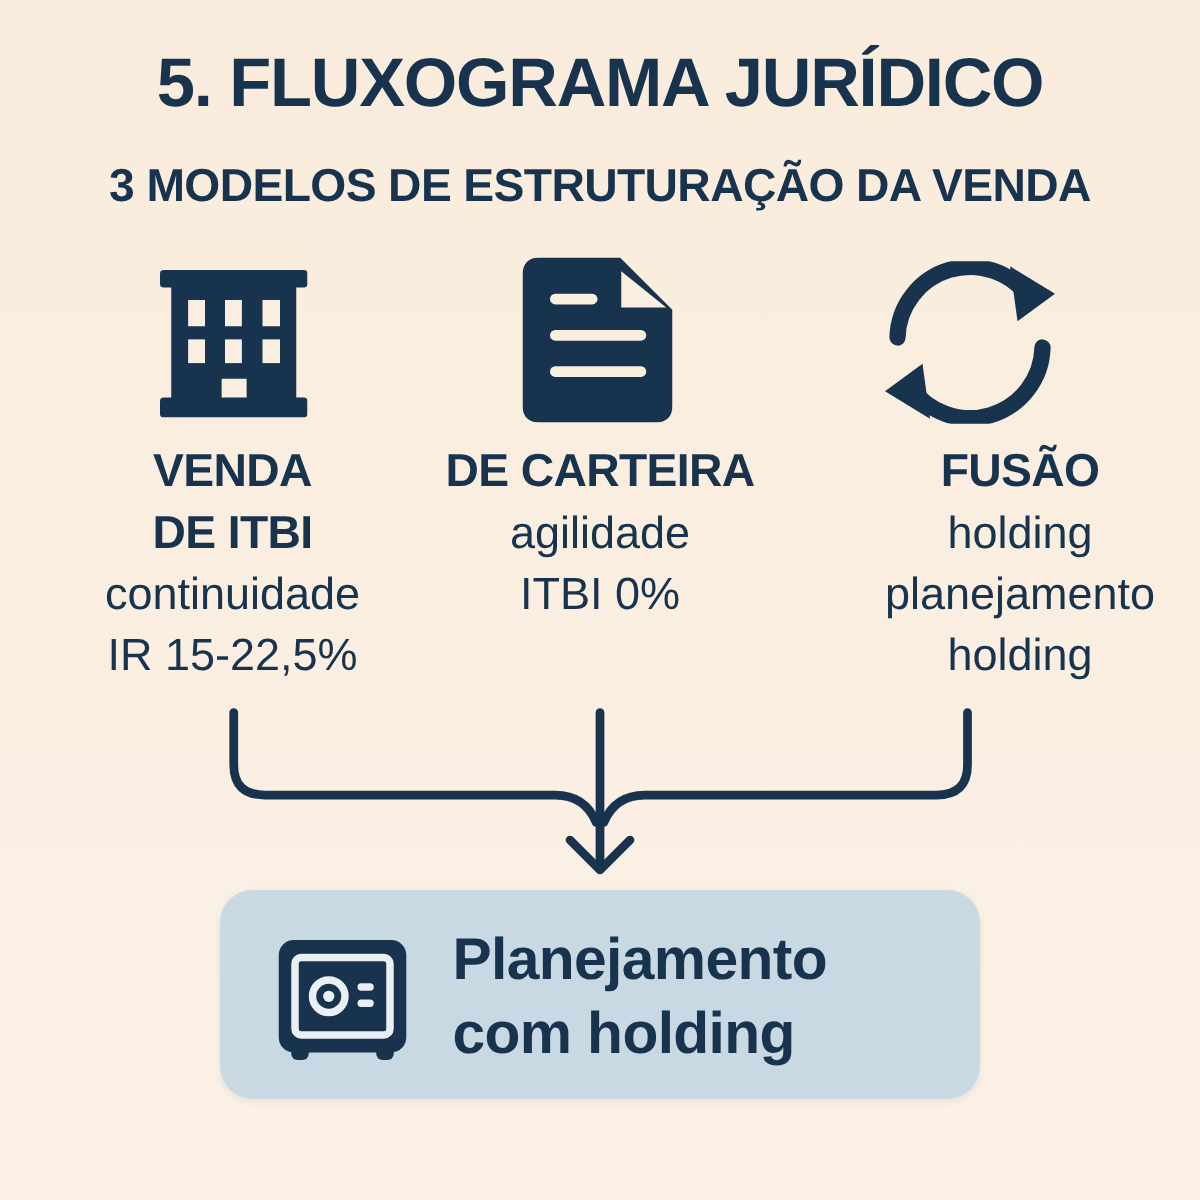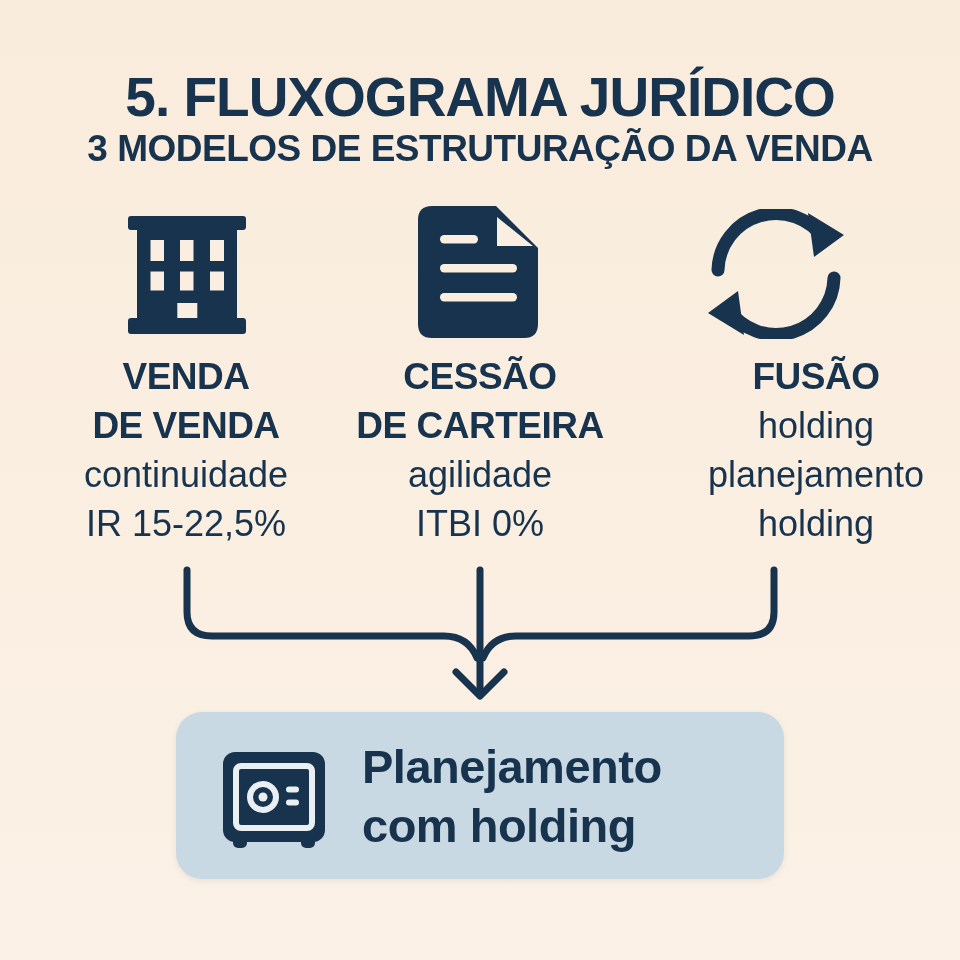--- a/index.html
+++ b/index.html
@@ -12,21 +12,20 @@
   body{font-family:"Liberation Sans",sans-serif;background:var(--background);}
   .canvas{
     position:relative;width:960px;height:960px;overflow:hidden;
     background:linear-gradient(180deg,#f9ecdc 0%,var(--background) 45%,#fbf1e6 100%);
     color:var(--navy);
   }
   .page-title{
     position:absolute;top:34px;left:0;width:100%;
     text-align:center;font-size:55px;font-weight:700;letter-spacing:-1px;
     color:var(--navy);
-    margin-top:31px;
   }
   .page-subtitle{
     position:absolute;top:101px;left:0;width:100%;
     text-align:center;font-size:37px;font-weight:700;letter-spacing:-0.5px;
     color:var(--navy);
     margin-top:27px;
   }
   .model-icon{position:absolute;color:var(--navy);}
   .icon-building{left:128px;top:216px;}
   .icon-document{left:418px;top:206px;}
@@ -86,27 +85,26 @@
   <svg class="model-icon icon-sync" width="136" height="130" viewBox="0 0 136 130">
     <g id="sync-half">
       <path d="M 10 61 A 58 58 0 0 1 116 30" fill="none" stroke="currentColor" stroke-width="13" stroke-linecap="round"></path>
       <polygon points="100,4 136,26 106,48" fill="currentColor"></polygon>
     </g>
     <use href="#sync-half" transform="rotate(180 68 65)"></use>
   </svg>
 
   <div class="model-text c1">
     <span class="model-line bold">VENDA</span>
-    <span class="model-line bold">DE VENDA</span>
+    <span class="model-line bold">DE ITBI</span>
     <span class="model-line regular">continuidade</span>
     <span class="model-line regular">IR 15-22,5%</span>
   </div>
 
   <div class="model-text c2">
-    <span class="model-line bold">CESSÃO</span>
     <span class="model-line bold">DE CARTEIRA</span>
     <span class="model-line regular">agilidade</span>
     <span class="model-line regular">ITBI 0%</span>
   </div>
 
   <div class="model-text c3">
     <span class="model-line bold">FUSÃO</span>
     <span class="model-line regular">holding</span>
     <span class="model-line regular">planejamento</span>
     <span class="model-line regular">holding</span>

